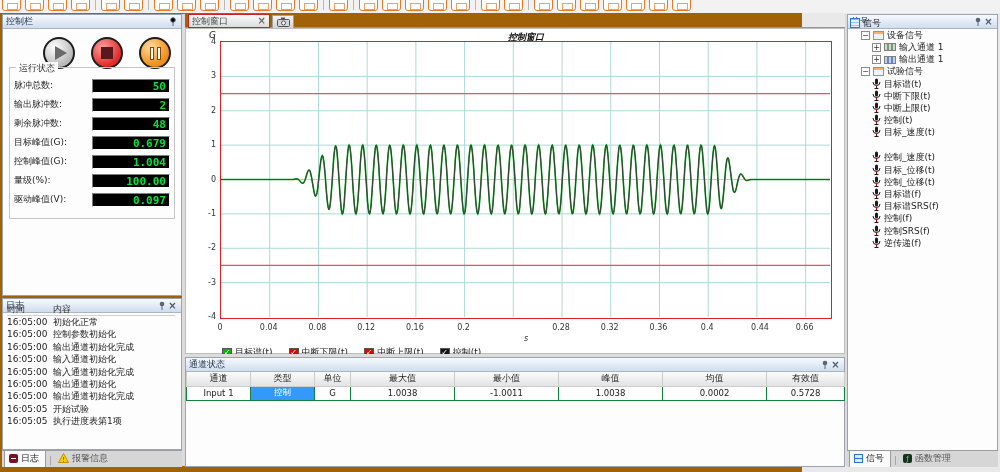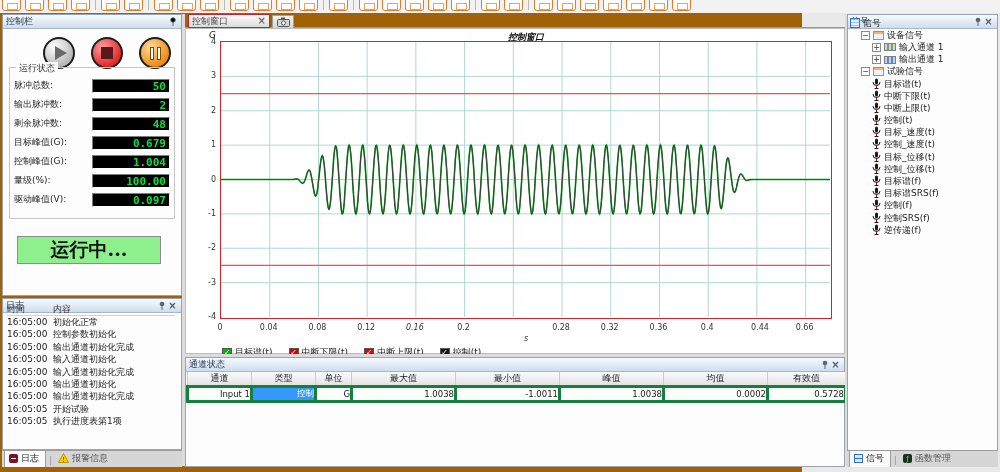--- a/index.html
+++ b/index.html
@@ -87,21 +87,21 @@
   .legend-item { display:flex; align-items:center; gap:3px; }
   .legend-box { width:10px; height:10px; display:flex; align-items:center; justify-content:center;
                 border:1px solid #555; color:#fff; font-size:8px; }
   .legend-box::after { content:"✓"; }
 
   
   #channel-panel { left:185px; top:357px; width:660px; height:110px; }
   #chan-table { width:658px; border-collapse:collapse; table-layout:fixed; }
   #chan-table th { background:linear-gradient(#fbfbfb,#e3e3e3); border:1px solid #cccccc; border-top:none;
                    font-weight:normal; height:14px; color:#222; }
-  #chan-table td { border:3px solid #15803d; height:14px; text-align:right; font-size:8.5px; }
+  #chan-table td { border:1px solid #15803d; height:14px; text-align:center; font-size:8.5px; }
   td.type-cell { background:#3399ff; color:#fff; }
 
   
   #signal-panel { left:847px; top:14px; width:151px; height:452px; }
   #tree { position:absolute; left:2px; top:2px; right:2px; }
   .tree-row { display:flex; align-items:center; height:12.2px; gap:3px; white-space:nowrap; }
   .expander { width:9px; height:9px; border:1px solid #8b8b8b; background:#fff; font-size:8px; line-height:7px;
               text-align:center; color:#333; flex:none; }
   .icon-grid { width:10px; height:10px; flex:none; border:1px solid #2e6fd8; background:
       linear-gradient(#9cc0f0 1px, transparent 1px) 0 3px/10px 3px, #e4efff; }
@@ -171,21 +171,20 @@
           <div class="field-row">
             <span class="field-label">量级(%):</span>
             <span class="lcd">100.00</span>
           </div>
           <div class="field-row">
             <span class="field-label">驱动峰值(V):</span>
             <span class="lcd">0.097</span>
           </div>
         </div>
     </div>
-    <div id="run-status">运行中...</div>
   </div>
 
   <div class="dock" style="left:2px; top:298px; width:180px; height:152px;">
     <div class="dock-header">
       <span class="title">日志</span>
       <span class="hdr-btn">
           <svg class="pin-svg" width="8" height="9">
             <circle cx="4" cy="3" r="2.3" fill="#5a6678"></circle>
             <line x1="4" y1="5" x2="4" y2="9" stroke="#5a6678"></line>
           </svg>
@@ -308,21 +307,21 @@
         <span class="ytick" style="top: 179.875px;">-1</span>
         <span class="ytick" style="top: 214.25px;">-2</span>
         <span class="ytick" style="top: 248.625px;">-3</span>
         <span class="ytick" style="top: 283px;">-4</span>
       </div>
     <div id="xticks">
         <span class="xtick" style="left: 34px;">0</span>
         <span class="xtick" style="left: 82.72px;">0.04</span>
         <span class="xtick" style="left: 131.44px;">0.08</span>
         <span class="xtick" style="left: 180.16px;">0.12</span>
-        <span class="xtick" style="left: 228.88px; font-style: italic;">0.16</span>
+        <span class="xtick" style="left: 228.88px;">0.16</span>
         <span class="xtick" style="left: 277.6px;">0.2</span>
         <span class="xtick" style="left: 326.32px; margin-top: 33px;">0.24</span>
         <span class="xtick" style="left: 375.04px;">0.28</span>
         <span class="xtick" style="left: 423.76px;">0.32</span>
         <span class="xtick" style="left: 472.48px;">0.36</span>
         <span class="xtick" style="left: 521.2px;">0.4</span>
         <span class="xtick" style="left: 574px;">0.44</span>
         <span class="xtick" style="left: 618.64px;">0.66</span>
       </div>
     <div id="xlab">s</div>
@@ -473,21 +472,21 @@
         </div>
         <div class="tree-row" style="padding-left: 22px;">
           <span><svg width="9" height="11">
               <rect x="3" y="0.5" width="3" height="6" rx="1.5" fill="#1c1c1c"></rect>
               <path d="M1 4 a3.5 3.5 0 0 0 7 0" stroke="#1c1c1c" fill="none"></path>
               <line x1="4.5" y1="7.5" x2="4.5" y2="10" stroke="#a00000"></line>
               <line x1="2.5" y1="10.5" x2="6.5" y2="10.5" stroke="#1c1c1c"></line>
             </svg></span>
           <span class="tree-label">目标_速度(t)</span>
         </div>
-        <div class="tree-row" style="padding-left: 22px;">
+        <div class="tree-row" style="padding-left: 22px; margin-top: 13px;">
           <span><svg width="9" height="11">
               <rect x="3" y="0.5" width="3" height="6" rx="1.5" fill="#1c1c1c"></rect>
               <path d="M1 4 a3.5 3.5 0 0 0 7 0" stroke="#1c1c1c" fill="none"></path>
               <line x1="4.5" y1="7.5" x2="4.5" y2="10" stroke="#a00000"></line>
               <line x1="2.5" y1="10.5" x2="6.5" y2="10.5" stroke="#1c1c1c"></line>
             </svg></span>
           <span class="tree-label">控制_速度(t)</span>
         </div>
         <div class="tree-row" style="padding-left: 22px;">
           <span><svg width="9" height="11">

